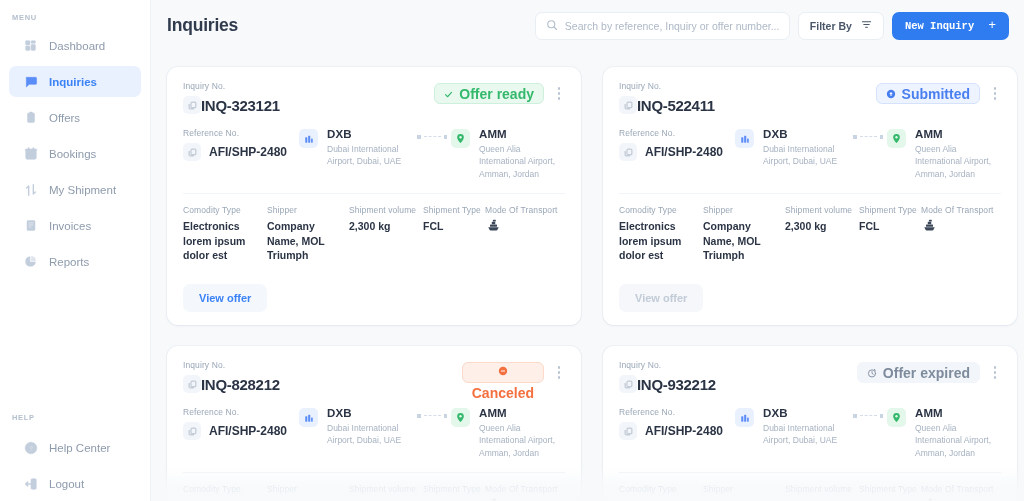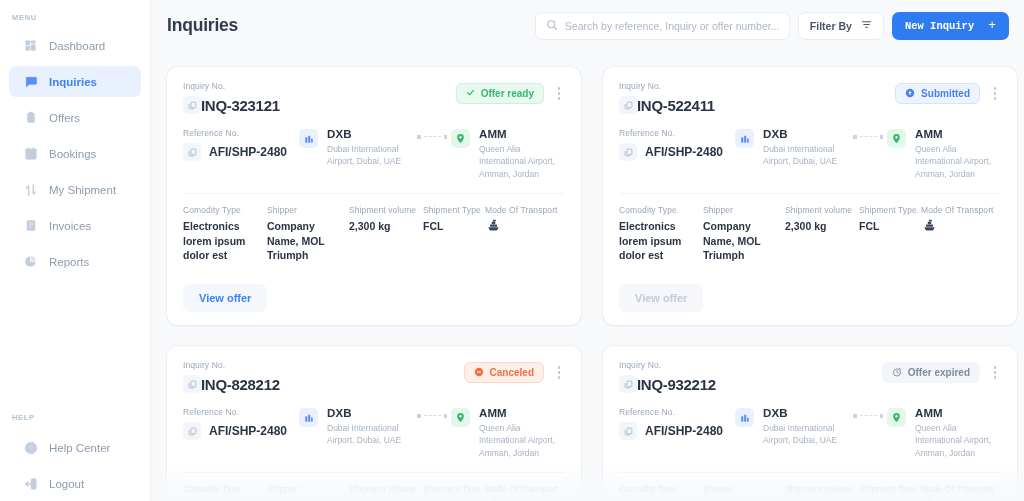--- a/index.html
+++ b/index.html
@@ -90,25 +90,25 @@
   .inq-no-row { display: flex; align-items: center; margin-top: 5px; }
   .copy-chip {
     width: 18px; height: 18px; border-radius: 5px; background: #f2f5f9;
     display: flex; align-items: center; justify-content: center; cursor: pointer; flex: 0 0 18px;
   }
   .inq-no { font-size: 15px; font-weight: 700; color: #2b3445; letter-spacing: -.3px; }
 
   .head-right { margin-left: auto; display: flex; align-items: center; gap: 9px; padding-top: 2px; }
   .badge {
     height: 21px; border-radius: 6px; display: flex; align-items: center;
-    gap: 6px; padding: 0 9px; font-size: 10px; font-weight: 600;
+    gap: 6px; padding: 0 9px; font-size: 14px; font-weight: 600;
   }
   .badge.green { background: #e9f9ef; color: #34b96c; border: 1px solid #cdf0dc; }
   .badge.blue  { background: #eef4ff; color: #4a7ff0; border: 1px solid #d4e2fd; }
-  .badge.red   { background: #feefe9; color: #f4703f; border: 1px solid #fcd9c9; }
+  .badge.red   { background: #feefe9; color: #f4703f; border: 1px solid #fcd9c9; flex-direction: column; }
   .badge.grey  { background: #f2f5f9; color: #7e8b9c; border: 1px solid #f2f5f9; }
   .kebab { width: 12px; height: 18px; display: flex; flex-direction: column;
            align-items: center; justify-content: center; gap: 2.5px; cursor: pointer; }
   .kebab i { width: 2.5px; height: 2.5px; border-radius: 50%; background: #b9c4d2; display: block; }
 
   
   .route-row { display: flex; align-items: flex-start; margin-top: 14px; }
   .ref-col { width: 116px; flex: 0 0 116px; }
   .ref-val-row { display: flex; align-items: center; gap: 8px; margin-top: 5px; }
   .ref-val { font-size: 12px; font-weight: 700; color: #2b3445; }

